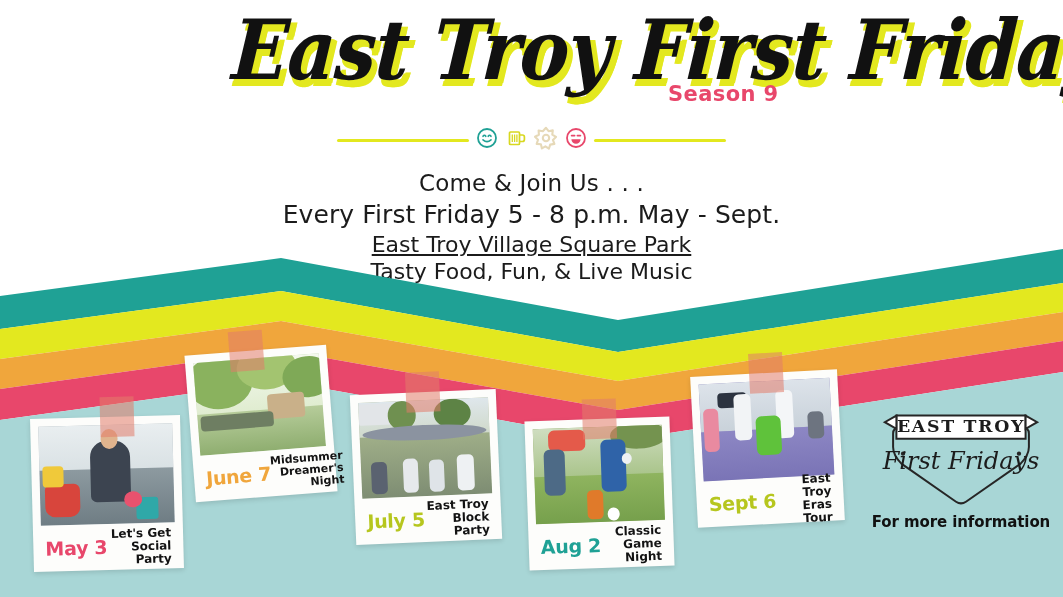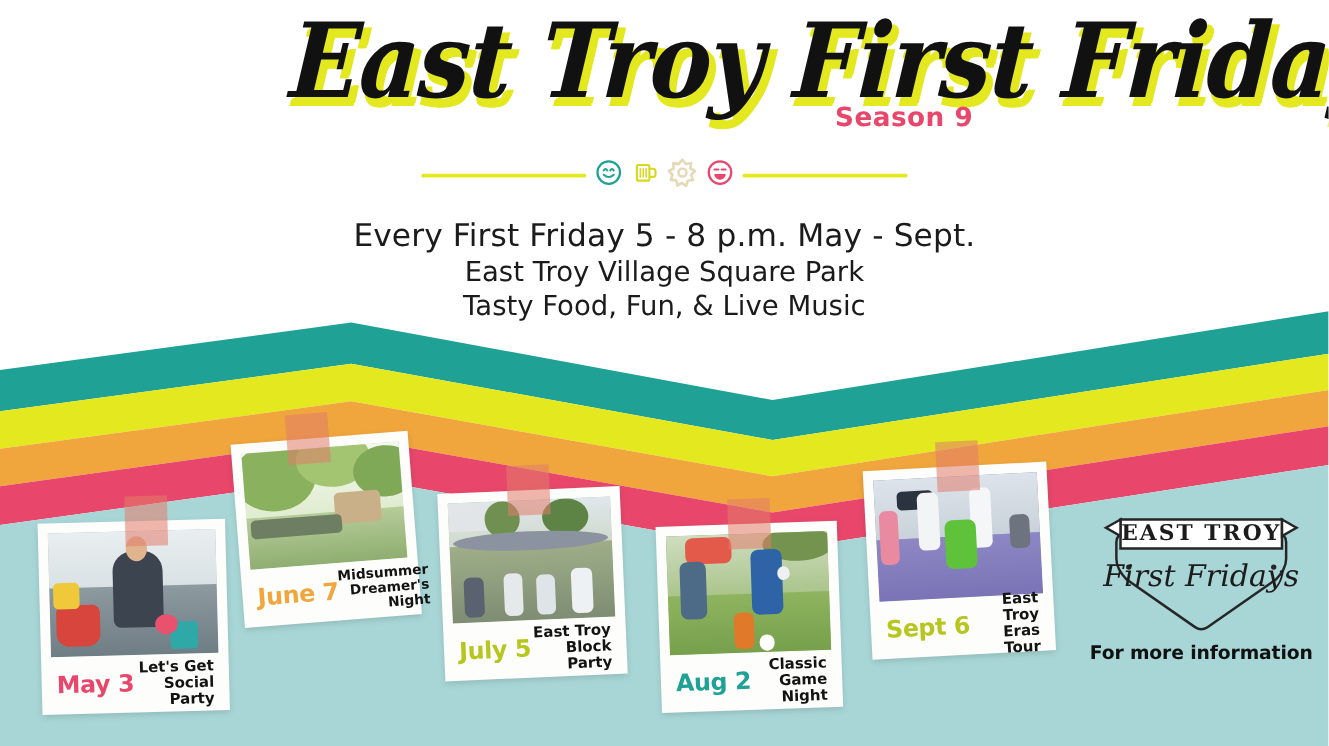--- a/index.html
+++ b/index.html
@@ -82,21 +82,21 @@
     position: absolute;
     left: 0;
     top: 170px;
     width: 1063px;
     text-align: center;
     color: #1b1b1b;
     font-family: "DejaVu Sans", sans-serif;
   }
   .info .ln1 { font-size: 23px; letter-spacing: 0.2px; }
   .info .ln2 { font-size: 25px; font-weight: normal; margin-top: 4px; letter-spacing: 0.1px;}
-  .info .ln3 { font-size: 22px; margin-top: 3px; }
+  .info .ln3 { font-size: 22px; margin-top: 3px; text-decoration: underline; }
   .info .ln4 { font-size: 22px; margin-top: 2px; text-align: center; }
 
   
   .lower {
     position: absolute;
     left: 0;
     top: 0;
     width: 1063px;
     height: 597px;
     pointer-events: none;
@@ -235,20 +235,21 @@
         <line x1="6.6" y1="8.6" x2="9.6" y2="8.6" stroke="#e8476b" stroke-width="1.7" stroke-linecap="round"></line>
         <line x1="12.4" y1="8.6" x2="15.4" y2="8.6" stroke="#e8476b" stroke-width="1.7" stroke-linecap="round"></line>
         <path d="M6.4 12.2 h9.2 a4.6 4.6 0 0 1 -9.2 0 Z" fill="#e8476b"></path>
       </svg>
     </span>
 
     <div class="rule"></div>
   </div>
 
   <div class="info">
+    <div class="ln1">Come &amp; Join Us . . .</div>
     <div class="ln2">Every First Friday 5 - 8 p.m. May - Sept.</div>
     <div class="ln3">East Troy Village Square Park</div>
     <div class="ln4">Tasty Food, Fun, &amp; Live Music</div>
   </div>
 
   <div class="lower">
     <svg width="1063" height="597" viewBox="0 0 1063 597">
 
       <path d="M0 296 L281 258 L618 320 L1063 249 L1063 283 L618 352 L281 291 L0 329 Z" fill="#1fa195"></path>
 

